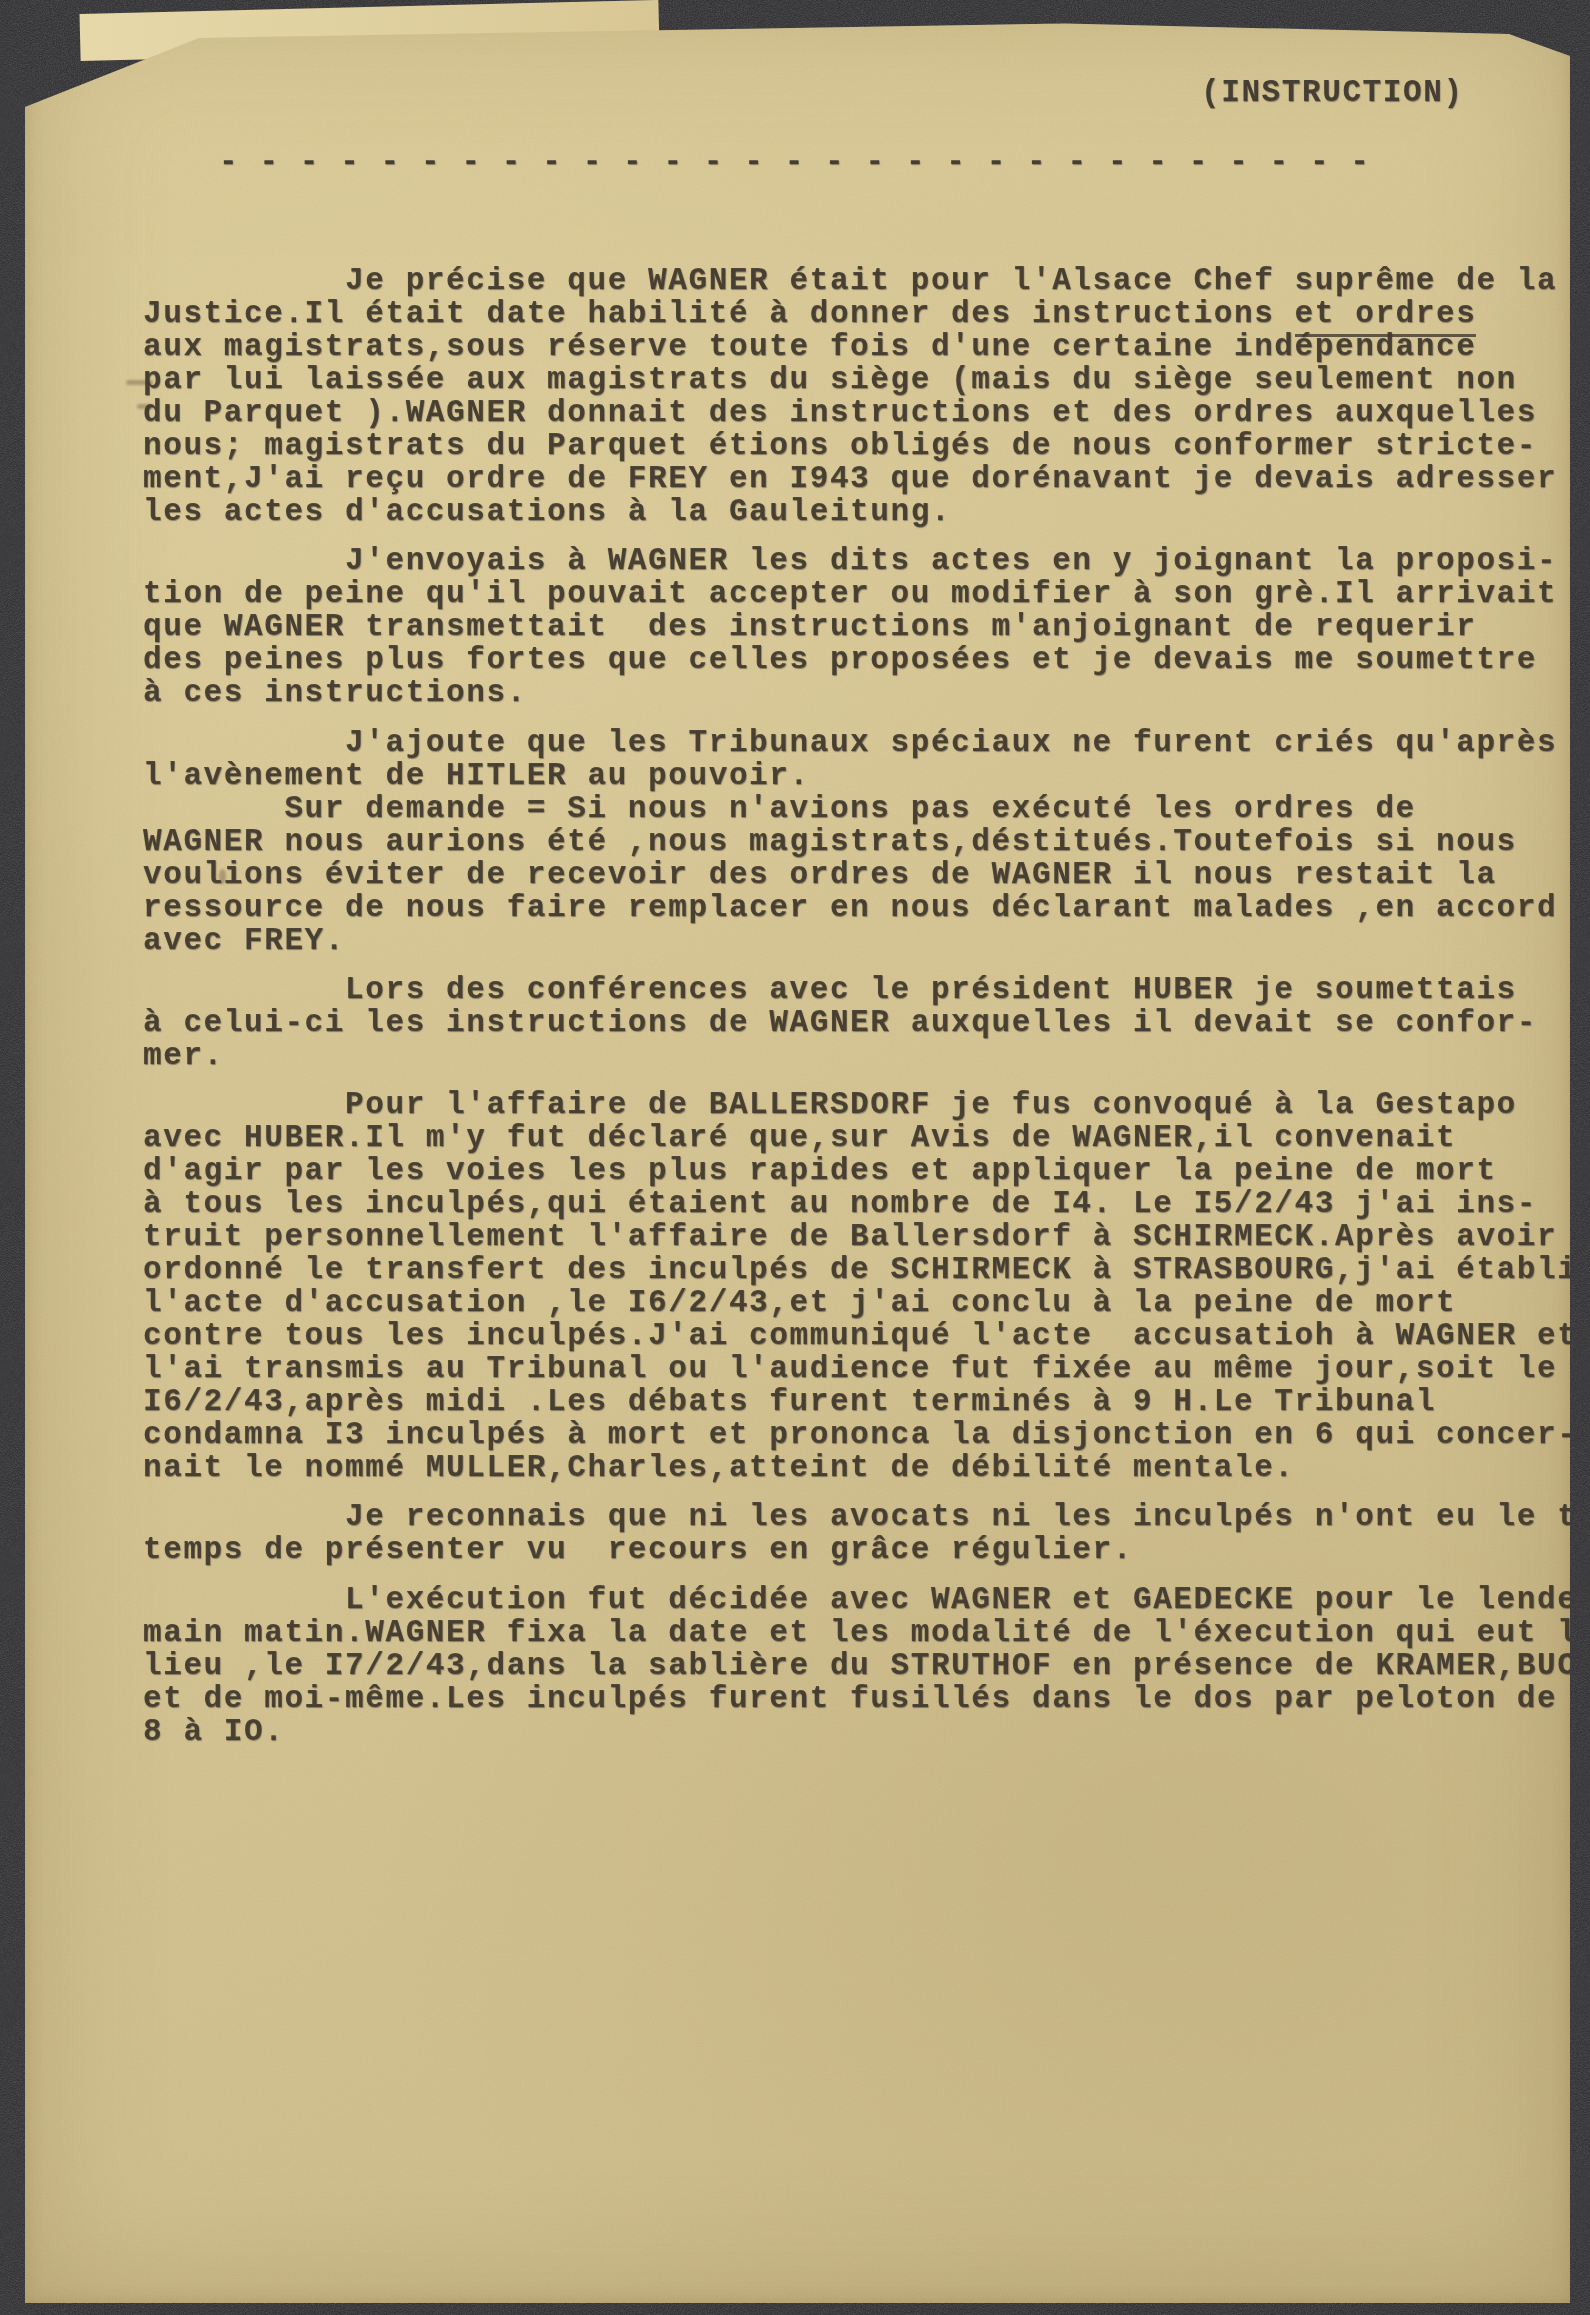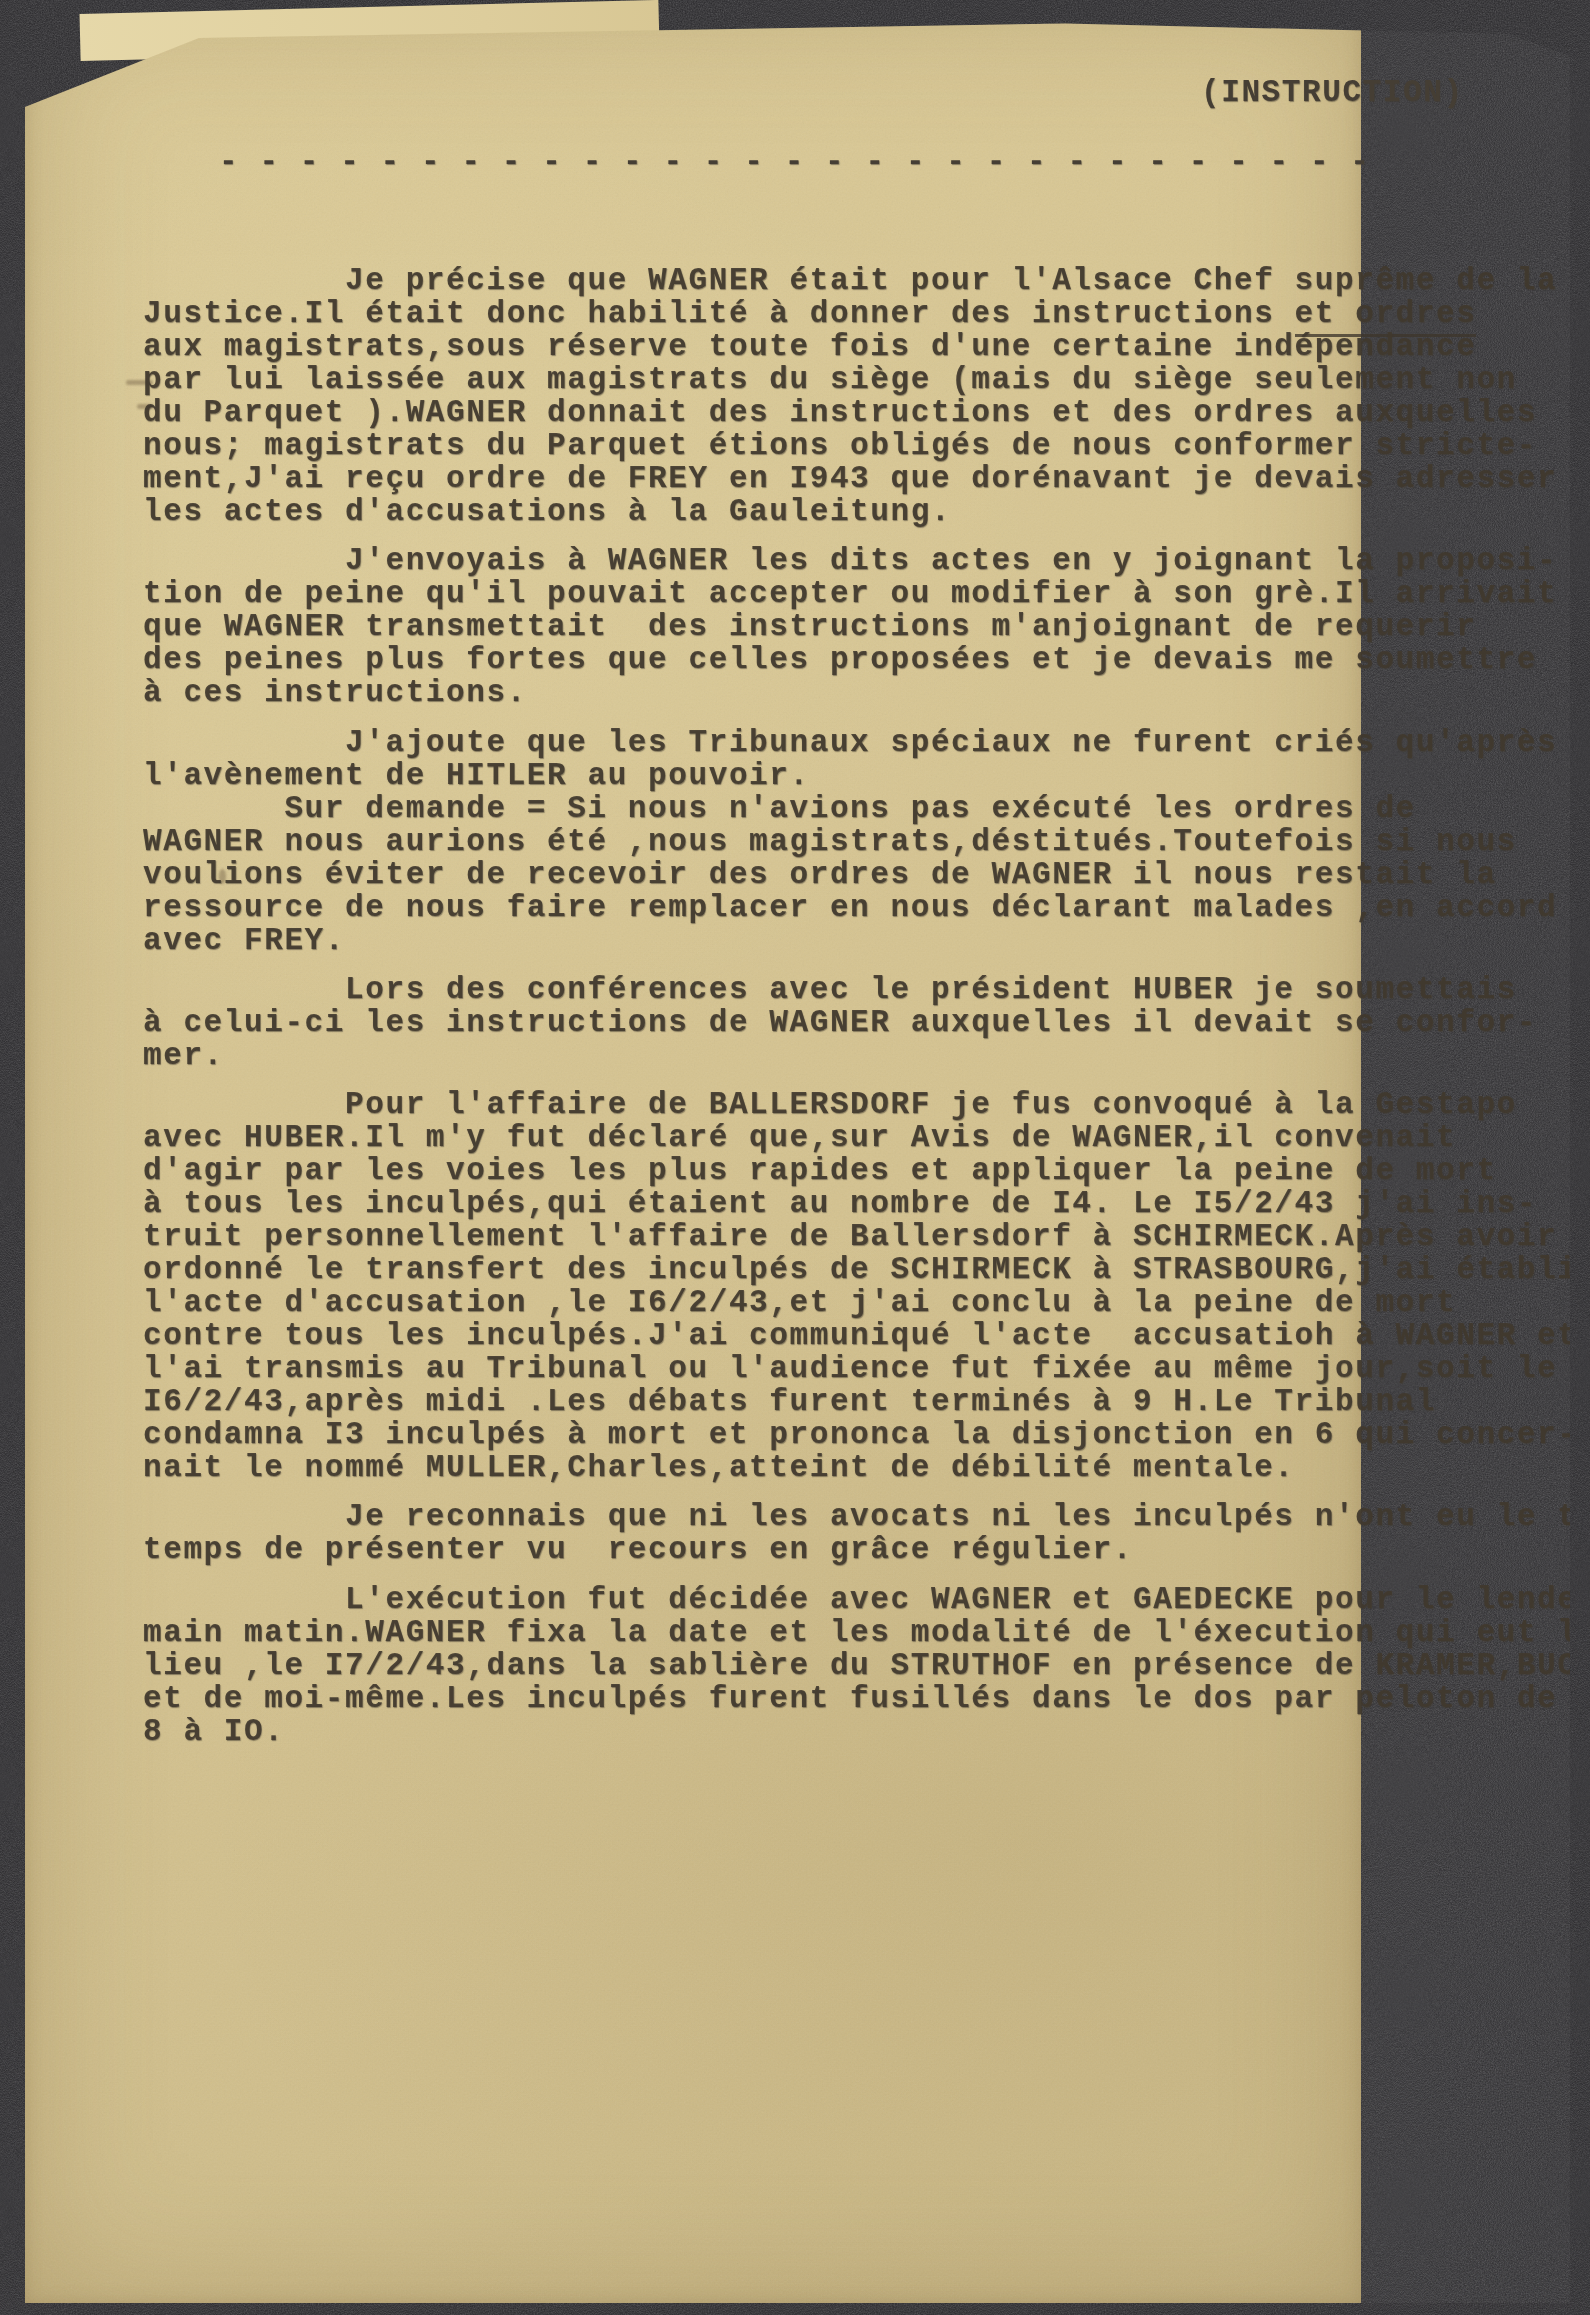--- a/index.html
+++ b/index.html
@@ -20,21 +20,21 @@
     opacity:.28;pointer-events:none;z-index:1;
   }
   
   .fold-sliver{
     position:absolute;left:80px;top:7.2px;width:579px;height:47px;
     background:linear-gradient(90deg,#e6d8a9,#ddcd9c 70%,#d8c794);
     transform:rotate(-1.4deg);
     z-index:2;
   }
   .paper{
-    position:absolute;left:25px;top:0;width:1336px;height:2303px;
+    position:absolute;left:25px;top:0;width:1545px;height:2303px;
     background:
       radial-gradient(1086px 814px at 30% 25%, rgba(255,245,200,.10), rgba(0,0,0,0) 60%),
       radial-gradient(1266px 995px at 75% 80%, rgba(120,95,45,.10), rgba(0,0,0,0) 65%),
       linear-gradient(155deg,#dccb97 0%,#d5c390 48%,#ccba87 100%);
     clip-path:polygon(0 107px,174px 38px,1040px 23.5px,1484px 34px,1545px 56px,1545px 2303px,0 2303px);
     box-shadow:
       inset 0 0 136px rgba(120,95,50,.30),
       inset 0 0 18px rgba(110,88,45,.22);
     z-index:3;
   }
@@ -98,21 +98,21 @@
   <div class="smudge s1"></div>
   <div class="smudge s2"></div>
   <div class="smudge s3"></div>
 
   <div class="content">
     <div class="corner-note">(INSTRUCTION)</div>
     <div class="title-underline">- - - - - - - - - - - - - - - - - - - - - - - - - - - - -</div>
 
     <div class="page-body">
       <p><span>          Je précise que WAGNER était pour l'Alsace Chef suprême de la
-Justice.Il était donc habilité à donner des instructions </span><span class="u">et ordres</span><span>
+Justice.Il était date habilité à donner des instructions </span><span class="u">et ordres</span><span>
 aux magistrats,sous réserve toute fois d'une certaine indépendance
 par lui laissée aux magistrats du siège (mais du siège seulement non
 du Parquet ).WAGNER donnait des instructions et des ordres auxquelles
 nous; magistrats du Parquet étions obligés de nous conformer stricte-
 ment,J'ai reçu ordre de FREY en I943 que dorénavant je devais adresser
 les actes d'accusations à la Gauleitung.</span></p>
       <p>          J'envoyais à WAGNER les dits actes en y joignant la proposi-
 tion de peine qu'il pouvait accepter ou modifier à son grè.Il arrivait
 que WAGNER transmettait  des instructions m'anjoignant de requerir
 des peines plus fortes que celles proposées et je devais me soumettre

